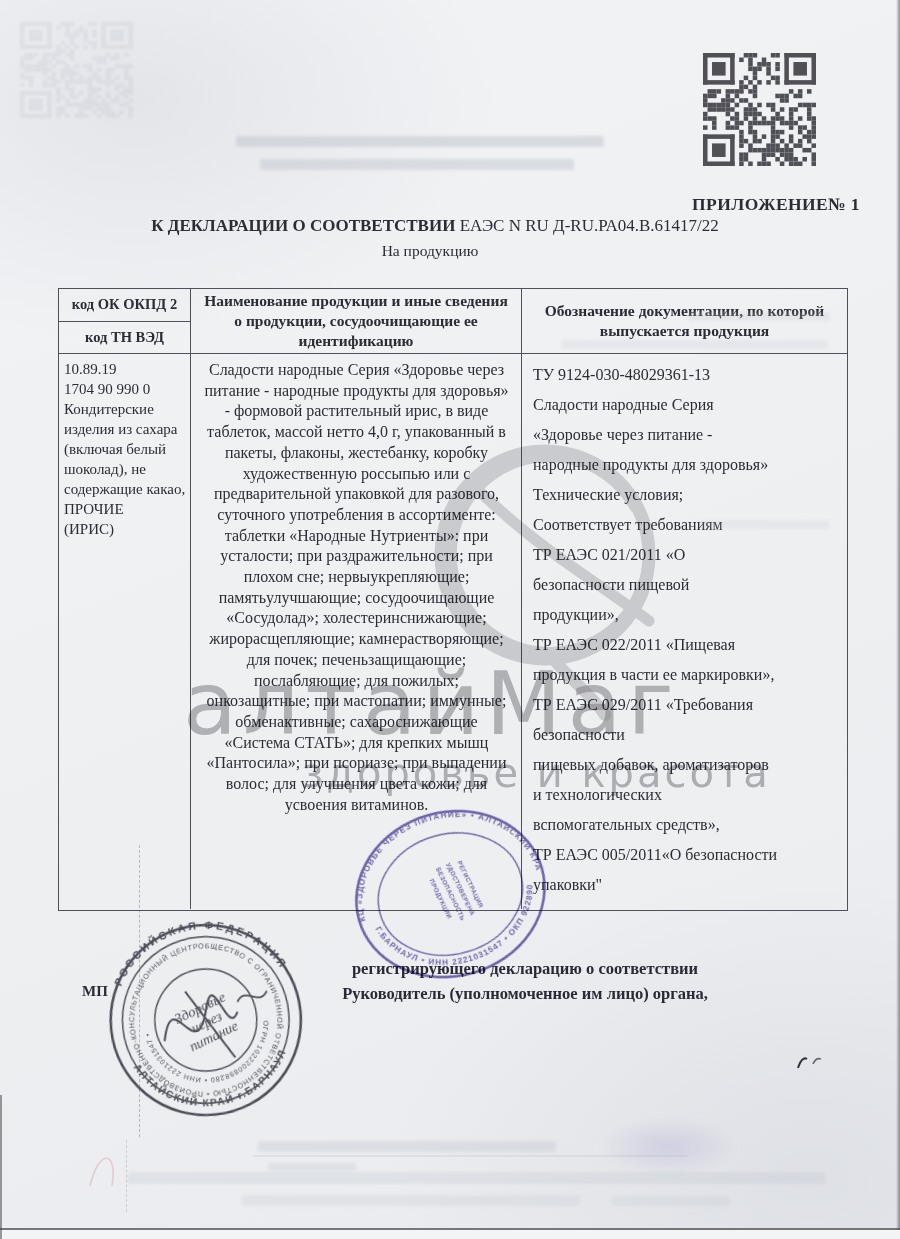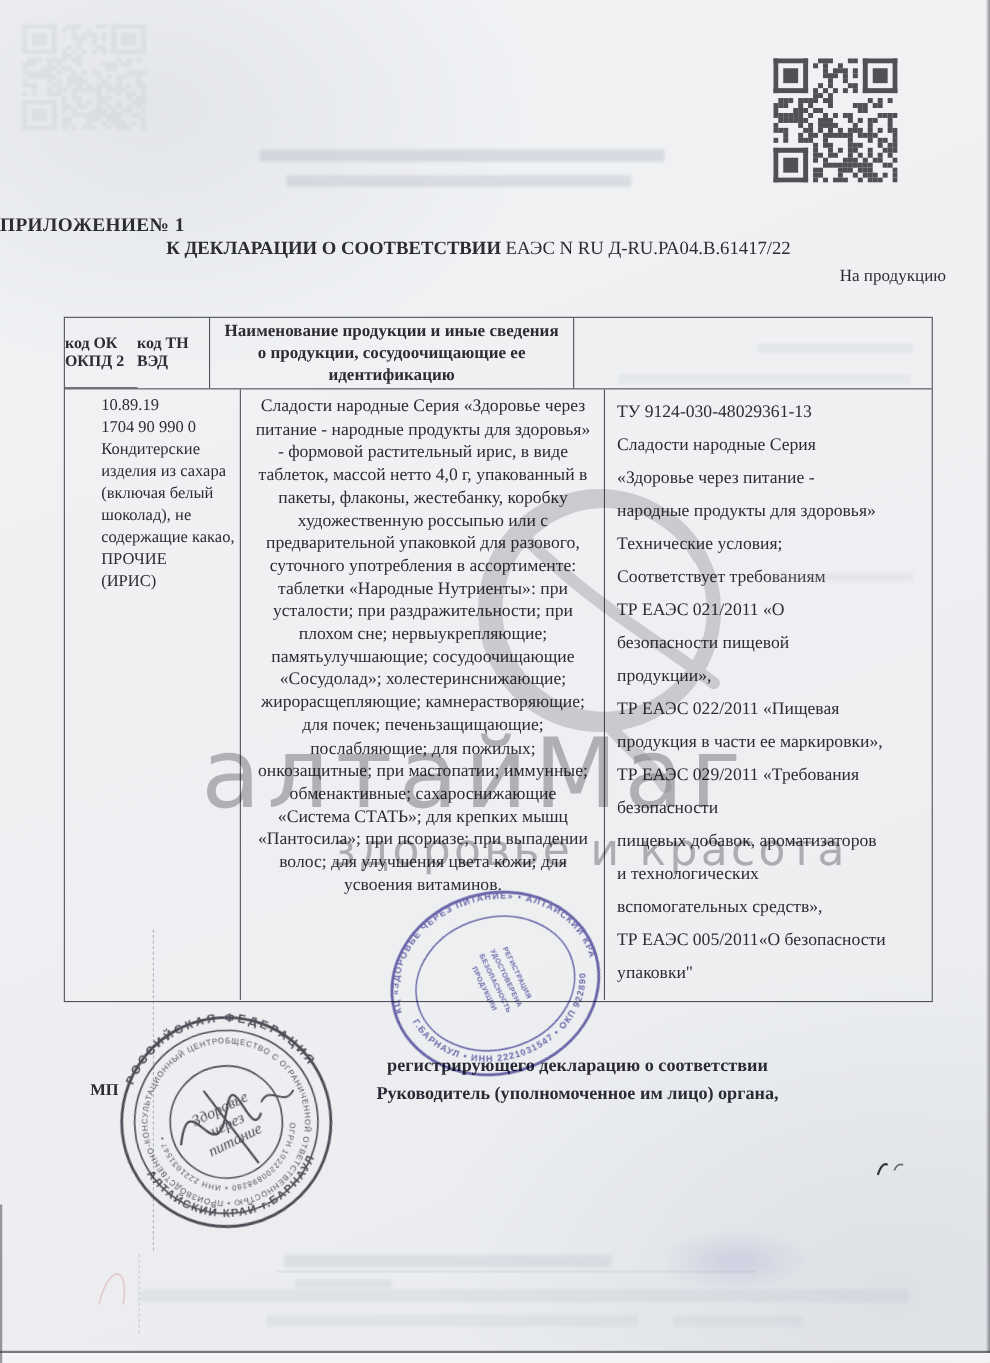--- a/index.html
+++ b/index.html
@@ -4,33 +4,33 @@
 <style>
   html,body{margin:0;padding:0;width:900px;height:1239px;overflow:hidden;background:#dfe1e4;}
   .page{position:relative;width:900px;height:1239px;overflow:hidden;
     font-family:"Liberation Serif","DejaVu Serif",serif;color:#2c2c34;
     background:
       radial-gradient(ellipse 600px 400px at 15% 8%, rgba(215,218,224,.55), rgba(0,0,0,0) 60%),
       radial-gradient(ellipse 700px 500px at 90% 95%, rgba(210,213,220,.5), rgba(0,0,0,0) 60%),
       linear-gradient(158deg,#f2f3f5 0%,#eef0f2 45%,#e9ebee 100%);}
   .layer{position:absolute;inset:0;pointer-events:none;}
   
-  .hdr-title{position:absolute;left:0;right:40px;top:194px;text-align:left;font-size:17.5px;font-weight:bold;letter-spacing:.4px;}
+  .hdr-title{position:absolute;left:0;right:40px;top:194px;text-align:right;font-size:17.5px;font-weight:bold;letter-spacing:.4px;}
   .hdr-line2{position:absolute;left:0;right:30px;top:216px;text-align:center;font-size:17px;}
   .hdr-line2 .b{font-weight:bold;}
-  .hdr-line3{position:absolute;left:0;right:40px;top:242px;text-align:right;font-size:15.5px;}
+  .hdr-line3{position:absolute;left:0;right:40px;top:242px;text-align:center;font-size:15.5px;}
   
   .tbl{position:absolute;left:58px;top:288px;width:788px;height:621px;border:1.6px solid #50505a;background:rgba(255,255,255,.06);}
   .thead{display:grid;grid-template-columns:132px 331px 1fr;height:64px;border-bottom:1.6px solid #50505a;}
-  .c1h{border-right:1.5px solid #50505a;display:flex;flex-direction:row;}
+  .c1h{border-right:1.5px solid #50505a;display:flex;flex-direction:column;}
   .c1h>div{flex:1;display:flex;align-items:center;justify-content:center;font-weight:bold;font-size:14.5px;}
   .c1h>div:first-child{border-bottom:1.4px solid #50505a;}
   .c2h{border-right:1.5px solid #50505a;}
   .c2h,.c3h{display:flex;align-items:center;justify-content:center;text-align:center;font-weight:bold;font-size:15.5px;line-height:1.28;padding:2px 10px;}
-  .tbody{display:grid;grid-template-columns:132px 331px 1fr;height:calc(100% - 65.6px);margin-left:28px;}
+  .tbody{display:grid;grid-template-columns:132px 331px 1fr;height:calc(100% - 65.6px);}
   .cell1{border-right:1.5px solid #50505a;padding:5px 4px 0 5px;font-size:15px;line-height:20px;white-space:pre-line;}
   .cell2{border-right:1.5px solid #50505a;padding:6px 9px 0 10px;font-size:16px;line-height:20.7px;text-align:center;}
   .cell3{padding:6px 8px 0 11px;font-size:16px;line-height:30px;white-space:pre-line;}
   
   .mp{position:absolute;left:82px;top:983px;font-size:15px;font-weight:bold;}
   .sig-caption{position:absolute;left:288px;top:956px;width:474px;text-align:center;font-weight:bold;font-size:16.5px;line-height:25px;color:#2a2a36;}
   
   .wm{z-index:7;mix-blend-mode:multiply;}
   .wm-brand{position:absolute;left:183px;top:652px;font-family:"DejaVu Sans","Liberation Sans",sans-serif;
     font-weight:normal;font-size:88px;letter-spacing:6px;color:#85858a;opacity:.55;}
@@ -568,20 +568,21 @@
   </div>
   <div class="hdr-line3">На продукцию</div>
 
   <div class="tbl">
     <div class="thead">
       <div class="c1h">
         <div>код ОК ОКПД 2</div>
         <div>код ТН ВЭД</div>
       </div>
       <div class="c2h">Наименование продукции и иные сведения о продукции, сосудоочищающие ее идентификацию</div>
+      <div class="c3h">Обозначение документации, по которой выпускается продукция</div>
     </div>
     <div class="tbody">
       <div class="cell1">10.89.19
 1704 90 990 0
 Кондитерские изделия из сахара (включая белый шоколад), не содержащие какао,
 ПРОЧИЕ
 (ИРИС)</div>
       <div class="cell2">Сладости народные  Серия «Здоровье через питание  - народные продукты для здоровья» - формовой растительный ирис,  в виде таблеток, массой нетто 4,0 г, упакованный в пакеты, флаконы, жестебанку, коробку художественную россыпью или с предварительной упаковкой для разового, суточного употребления в ассортименте: таблетки «Народные Нутриенты»: при усталости; при раздражительности; при плохом сне;  нервыукрепляющие; памятьулучшающие; сосудоочищающие «Сосудолад»; холестеринснижающие; жирорасщепляющие; камнерастворяющие; для почек; печеньзащищающие; послабляющие; для пожилых;  онкозащитные;  при мастопатии; иммунные; обменактивные; сахароснижающие «Система СТАТЬ»; для крепких мышц «Пантосила»; при псориазе; при выпадении волос; для улучшения цвета кожи; для усвоения витаминов.</div>
       <div class="cell3">ТУ 9124-030-48029361-13
 Сладости народные  Серия

